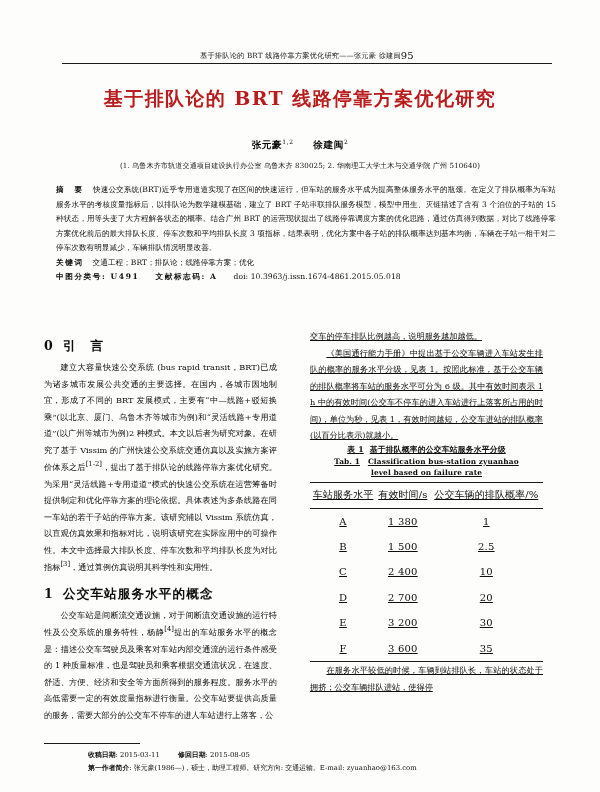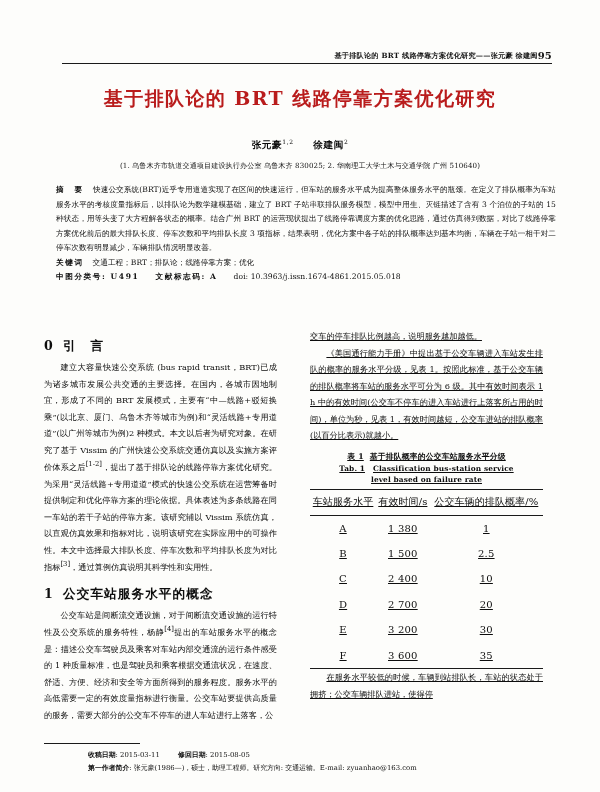--- a/index.html
+++ b/index.html
@@ -26,26 +26,25 @@
   }
 
   
   .runhead {
     position: absolute;
     left: 62px;
     right: 48px;
     top: 50px;
     display: flex;
     align-items: flex-end;
-    justify-content: flex-end;
+    justify-content: center;
     font-family: "DejaVu Serif", "Liberation Serif", serif;
     font-size: 7.2px;
     letter-spacing: .2px;
     color: #151515;
-    font-weight: bold;
   }
   .runhead .rh-title { white-space: nowrap; }
   .runhead .rh-page {
     font-family: "DejaVu Serif", "Liberation Serif", serif;
     font-size: 10px;
   }
   .rule-top {
     position: absolute;
     left: 62px;
     right: 48px;
@@ -129,21 +128,21 @@
     font-family: "DejaVu Serif", "Liberation Serif", serif;
     font-weight: bold;
     font-size: 12.6px;
     margin: 9px 0 5px 0;
     letter-spacing: 1.1px;
     line-height: 1.35;
   }
   h2.sec .num { display: inline-block; min-width: 19px; }
 
   
-  .tbl-wrap { margin-top: 7px; }
+  .tbl-wrap { }
   .tbl-cap-cn {
     text-align: center;
     font-weight: bold;
     font-size: 7.8px;
     letter-spacing: .2px;
     line-height: 1.5;
   }
   .tbl-cap-cn .tnum { margin-right: 6px; }
   .tbl-cap-en {
     text-align: center;
@@ -240,21 +239,21 @@
 
   <div class="col col-right">
     <p class="noind">交车的停车排队比例越高，说明服务越加越低。</p>
     <p>《美国通行能力手册》中提出基于公交车辆进入车站发生排队的概率的服务水平分级，见表 1。按照此标准，基于公交车辆的排队概率将车站的服务水平可分为 6 级。其中有效时间表示 1 h 中的有效时间(公交车不停车的进入车站进行上落客所占用的时间)，单位为秒，见表 1，有效时间越短，公交车进站的排队概率(以百分比表示)就越小。</p>
 
     <div class="tbl-wrap">
       <div class="tbl-cap-cn">
         <span class="tnum">表 1</span><span>基于排队概率的公交车站服务水平分级</span>
       </div>
       <div class="tbl-cap-en">
-        <span class="tnum">Tab. 1</span><span>Classification bus-station service</span>
+        <span class="tnum">Tab. 1</span><span>Classification bus-station zyuanhao</span>
       </div>
       <div class="tbl-cap-en">level based on failure rate</div>
 
       <table class="lvl">
         <thead>
           <tr>
             <th>车站服务水平</th>
             <th>有效时间/s</th>
             <th>公交车辆的排队概率/%</th>
           </tr>

